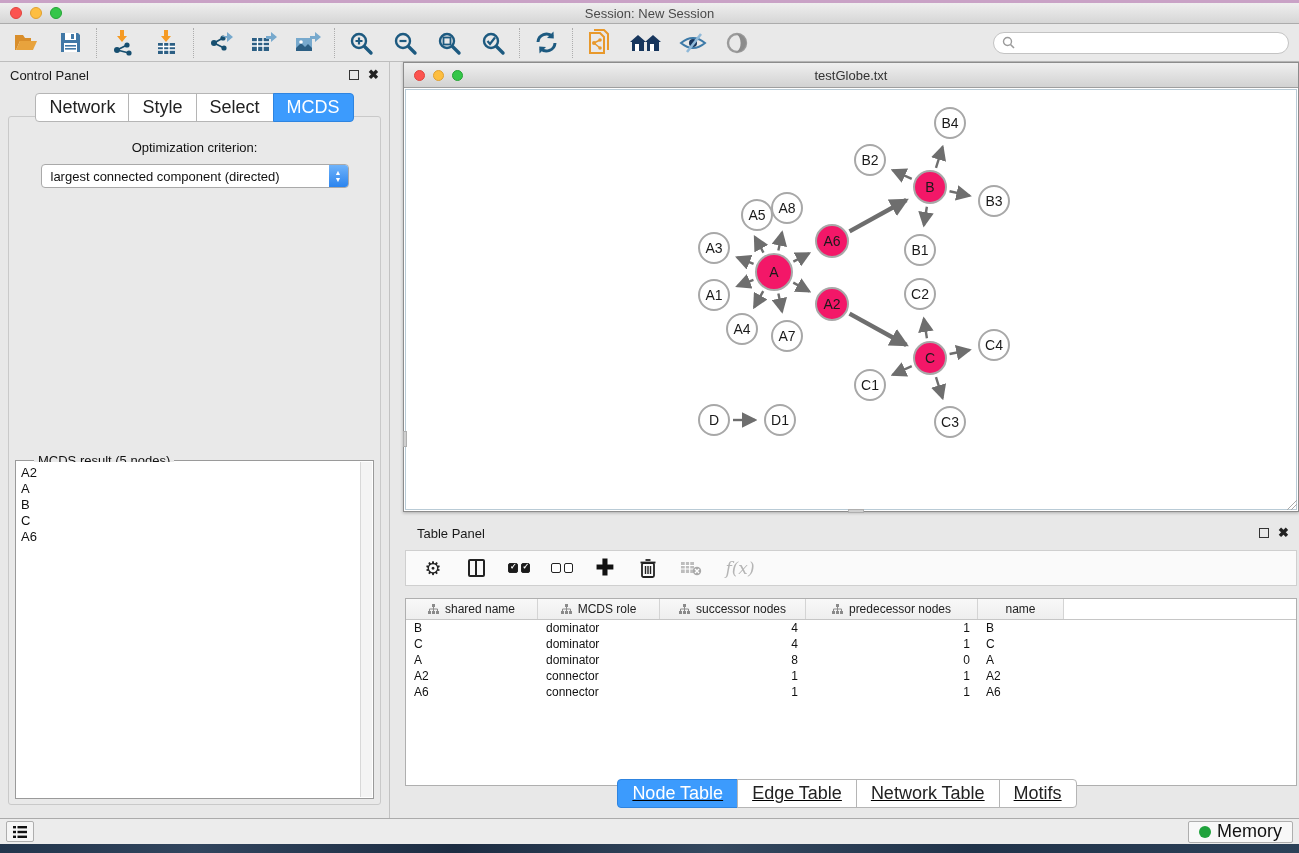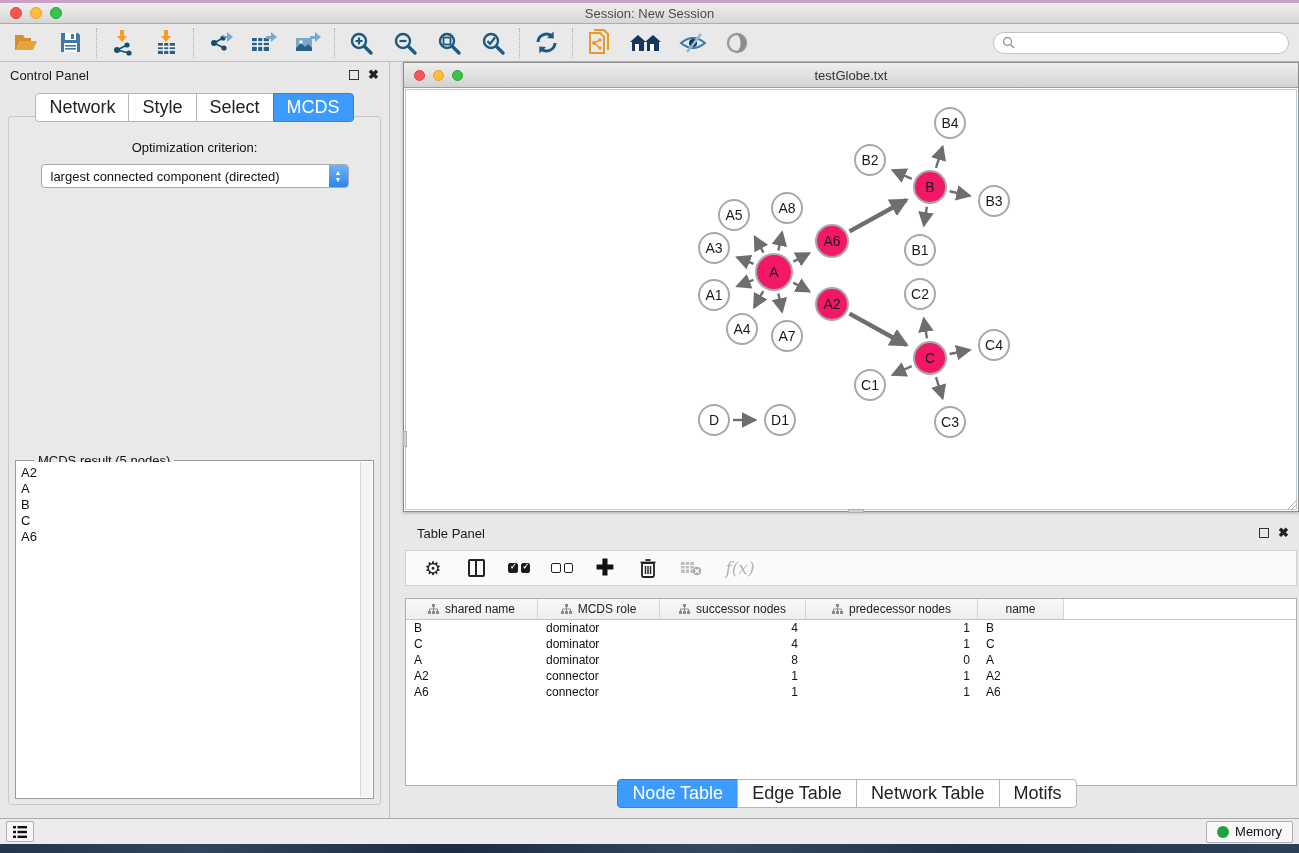--- a/index.html
+++ b/index.html
@@ -82,29 +82,29 @@
   .cb.checked { background:#1A1A1A; }
   .cb.checked::after { content:"✓"; position:absolute; left:1px; top:-2px; color:#FFF; font-size:8px; font-weight:bold; }
   .plus-glyph { font-size:22px; font-weight:bold; color:#111; line-height:20px; }
   .fx { font-family:"DejaVu Serif", serif; font-style:italic; font-size:17px; color:#B5B5B5; }
   .tablebox { position:absolute; left:2px; right:2px; top:78px; height:188px; background:#FFF; border:1px solid #AFAFAF; overflow:hidden; }
   .thead { display:flex; height:21px; border-bottom:1px solid #C6C6C6; }
   .th { background:linear-gradient(#F8F8F8,#EEE); border-right:1px solid #D4D4D4; display:flex; align-items:center; justify-content:center; gap:6px; font-size:12px; color:#222; position:relative; }
   .trow { display:flex; height:16px; }
   .td { font-size:12px; color:#111; line-height:16px; padding:0 8px; white-space:nowrap; overflow:hidden; }
   .td.num { text-align:right; }
-  .tp-tabs { position:absolute; left:0; right:8px; bottom:3px; display:flex; justify-content:center; }
+  .tp-tabs { position:absolute; left:0; right:8px; bottom:3px; display:flex; justify-content:center;text-decoration:underline; }
   .tp-tabs .seg { padding:3px 14px; }
 
   
   .statusbar { position:absolute; left:0; right:0; bottom:9px; height:26px; background:#ECECEC; border-top:1px solid #ABABAB; display:flex; align-items:center; padding:0 6px; }
   .listbtn { width:28px; height:21px; background:#F6F6F6; border:1px solid #AEAEAE; border-radius:2px; display:flex; align-items:center; justify-content:center; }
   .membtn { margin-left:auto; height:22px; background:#F8F8F8; border:1px solid #AEAEAE; border-radius:2px; display:flex; align-items:center; gap:6px; padding:0 10px; }
   .memdot { width:12px; height:12px; border-radius:50%; background:#1FA23C; }
-  .membtn span.lbl { font-size:13px; color:#111; }
+  .membtn span.lbl { font-size:18px; color:#111; }
   .wallstrip-bottom { position:absolute; left:0; right:0; bottom:0; height:9px;
     background:linear-gradient(90deg,#22354C,#31455E 15%,#1C2C42 35%,#34485F 55%,#20334A 75%,#2C4158); }
 </style>
 </head>
 <body>
 
 <div class="wallstrip-top"></div>
 <div class="titlebar">
   <div class="lights">
     <div class="light red"></div>
@@ -337,21 +337,21 @@
             <line x1="505.76156989649786" y1="88.79270645342405" x2="486.79803762937763" y2="80.25911693321994" stroke="#6E6E6E" stroke-width="2.4" marker-end="url(#arr)"></line>
             <line x1="529.965499862719" y1="77.91040043929941" x2="536.5431251716013" y2="56.86199945087574" stroke="#6E6E6E" stroke-width="2.4" marker-end="url(#arr)"></line>
             <line x1="543.5380003479253" y1="101.27393757610865" x2="563.5774995650935" y2="105.6575780298642" stroke="#6E6E6E" stroke-width="2.4" marker-end="url(#arr)"></line>
             <line x1="520.8646491159858" y1="116.75271056928926" x2="517.9191886050177" y2="135.30911178838844" stroke="#6E6E6E" stroke-width="2.4" marker-end="url(#arr)"></line>
             <line x1="520.9124623945278" y1="248.23975932497797" x2="517.8594220068402" y2="228.70030084377754" stroke="#6E6E6E" stroke-width="2.4" marker-end="url(#arr)"></line>
             <line x1="543.599746391641" y1="264.0188015141979" x2="563.5003170104486" y2="259.9764981072526" stroke="#6E6E6E" stroke-width="2.4" marker-end="url(#arr)"></line>
             <line x1="505.76156989649786" y1="276.20729354657595" x2="486.79803762937763" y2="284.74088306678004" stroke="#6E6E6E" stroke-width="2.4" marker-end="url(#arr)"></line>
             <line x1="529.965499862719" y1="287.0895995607006" x2="536.5431251716013" y2="308.1380005491243" stroke="#6E6E6E" stroke-width="2.4" marker-end="url(#arr)"></line>
             <line x1="327" y1="330" x2="349" y2="330" stroke="#6E6E6E" stroke-width="2.4" marker-end="url(#arr)"></line>
           </svg>
-      <div class="gnode" style="left: 328px; top: 125px; width: 32px; height: 32px;">A5</div>
+      <div class="gnode" style="left: 351px; top: 125px; width: 32px; height: 32px;">A5</div>
           <div class="gnode" style="left: 381px; top: 118px; width: 32px; height: 32px;">A8</div>
           <div class="gnode" style="left: 308px; top: 158px; width: 32px; height: 32px;">A3</div>
           <div class="gnode pink" style="left: 368px; top: 182px; width: 38px; height: 38px;">A</div>
           <div class="gnode" style="left: 308px; top: 205px; width: 32px; height: 32px;">A1</div>
           <div class="gnode" style="left: 336px; top: 239px; width: 32px; height: 32px;">A4</div>
           <div class="gnode" style="left: 381px; top: 246px; width: 32px; height: 32px;">A7</div>
           <div class="gnode pink" style="left: 426px; top: 151px; width: 34px; height: 34px;">A6</div>
           <div class="gnode pink" style="left: 426px; top: 214px; width: 34px; height: 34px;">A2</div>
           <div class="gnode" style="left: 464px; top: 70px; width: 32px; height: 32px;">B2</div>
           <div class="gnode" style="left: 544px; top: 33px; width: 32px; height: 32px;">B4</div>

